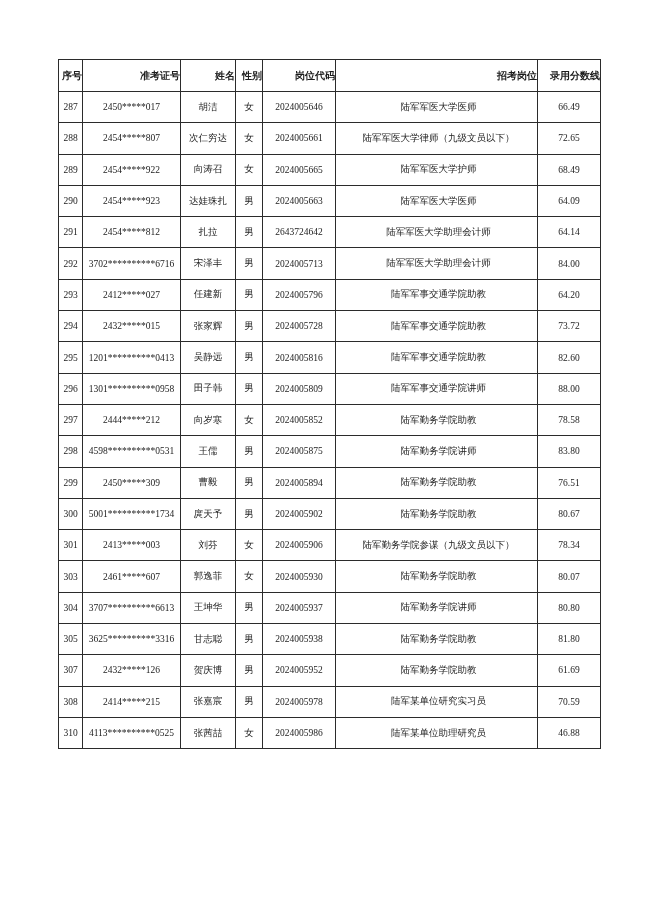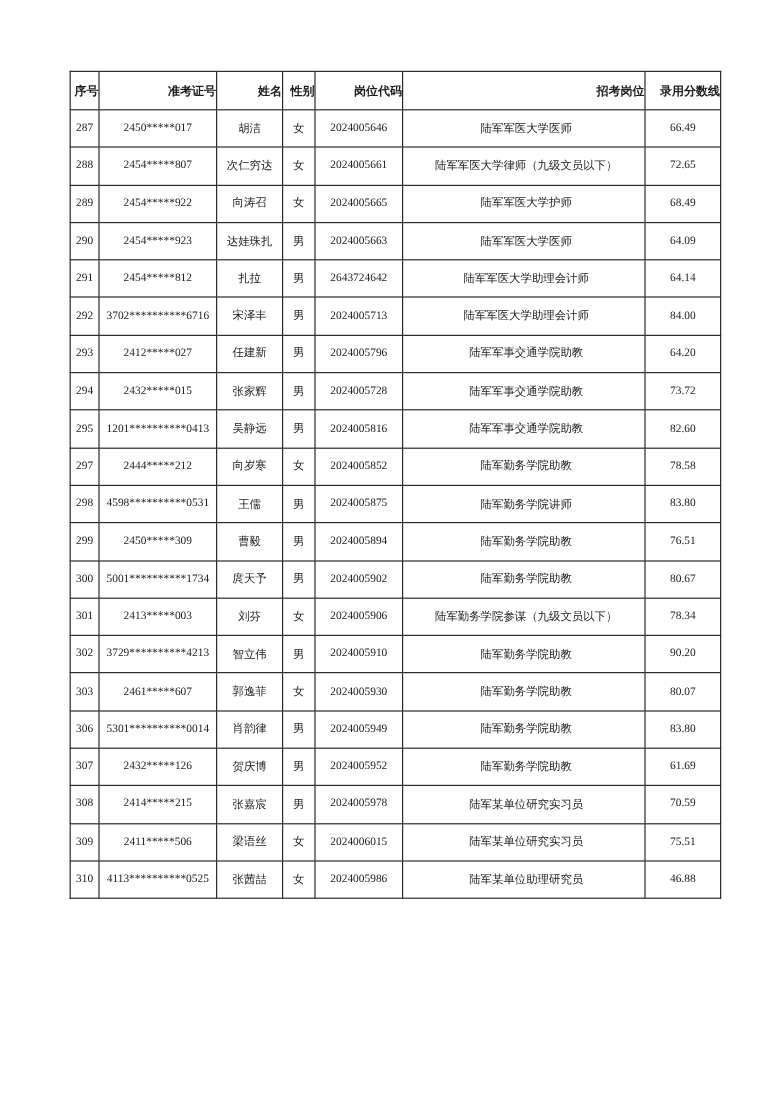--- a/index.html
+++ b/index.html
@@ -154,20 +154,29 @@
       <tr>
         <td class="c0">295</td>
         <td class="c1">1201**********0413</td>
         <td class="c2">吴静远</td>
         <td class="c3">男</td>
         <td class="c4">2024005816</td>
         <td class="c5">陆军军事交通学院助教</td>
         <td class="c6">82.60</td>
       </tr>
       <tr>
+        <td class="c0">296</td>
+        <td class="c1">1301**********0958</td>
+        <td class="c2">田子韩</td>
+        <td class="c3">男</td>
+        <td class="c4">2024005809</td>
+        <td class="c5">陆军军事交通学院讲师</td>
+        <td class="c6">88.00</td>
+      </tr>
+      <tr>
         <td class="c0">297</td>
         <td class="c1">2444*****212</td>
         <td class="c2">向岁寒</td>
         <td class="c3">女</td>
         <td class="c4">2024005852</td>
         <td class="c5">陆军勤务学院助教</td>
         <td class="c6">78.58</td>
       </tr>
       <tr>
         <td class="c0">298</td>
@@ -199,72 +208,63 @@
       <tr>
         <td class="c0">301</td>
         <td class="c1">2413*****003</td>
         <td class="c2">刘芬</td>
         <td class="c3">女</td>
         <td class="c4">2024005906</td>
         <td class="c5">陆军勤务学院参谋（九级文员以下）</td>
         <td class="c6">78.34</td>
       </tr>
       <tr>
-        <td class="c0">302</td>
-        <td class="c1">3729**********4213</td>
-        <td class="c2">智立伟</td>
-        <td class="c3">男</td>
-        <td class="c4">2024005910</td>
-        <td class="c5">陆军勤务学院助教</td>
-        <td class="c6">90.20</td>
-      </tr>
-      <tr>
         <td class="c0">303</td>
         <td class="c1">2461*****607</td>
         <td class="c2">郭逸菲</td>
         <td class="c3">女</td>
         <td class="c4">2024005930</td>
         <td class="c5">陆军勤务学院助教</td>
         <td class="c6">80.07</td>
       </tr>
       <tr>
-        <td class="c0">306</td>
-        <td class="c1">5301**********0014</td>
-        <td class="c2">肖韵律</td>
-        <td class="c3">男</td>
-        <td class="c4">2024005949</td>
-        <td class="c5">陆军勤务学院助教</td>
-        <td class="c6">83.80</td>
+        <td class="c0">304</td>
+        <td class="c1">3707**********6613</td>
+        <td class="c2">王坤华</td>
+        <td class="c3">男</td>
+        <td class="c4">2024005937</td>
+        <td class="c5">陆军勤务学院讲师</td>
+        <td class="c6">80.80</td>
+      </tr>
+      <tr>
+        <td class="c0">305</td>
+        <td class="c1">3625**********3316</td>
+        <td class="c2">甘志聪</td>
+        <td class="c3">男</td>
+        <td class="c4">2024005938</td>
+        <td class="c5">陆军勤务学院助教</td>
+        <td class="c6">81.80</td>
       </tr>
       <tr>
         <td class="c0">307</td>
         <td class="c1">2432*****126</td>
         <td class="c2">贺庆博</td>
         <td class="c3">男</td>
         <td class="c4">2024005952</td>
         <td class="c5">陆军勤务学院助教</td>
         <td class="c6">61.69</td>
       </tr>
       <tr>
         <td class="c0">308</td>
         <td class="c1">2414*****215</td>
         <td class="c2">张嘉宸</td>
         <td class="c3">男</td>
         <td class="c4">2024005978</td>
         <td class="c5">陆军某单位研究实习员</td>
         <td class="c6">70.59</td>
-      </tr>
-      <tr>
-        <td class="c0">309</td>
-        <td class="c1">2411*****506</td>
-        <td class="c2">梁语丝</td>
-        <td class="c3">女</td>
-        <td class="c4">2024006015</td>
-        <td class="c5">陆军某单位研究实习员</td>
-        <td class="c6">75.51</td>
       </tr>
       <tr>
         <td class="c0">310</td>
         <td class="c1">4113**********0525</td>
         <td class="c2">张茜喆</td>
         <td class="c3">女</td>
         <td class="c4">2024005986</td>
         <td class="c5">陆军某单位助理研究员</td>
         <td class="c6">46.88</td>
       </tr>

